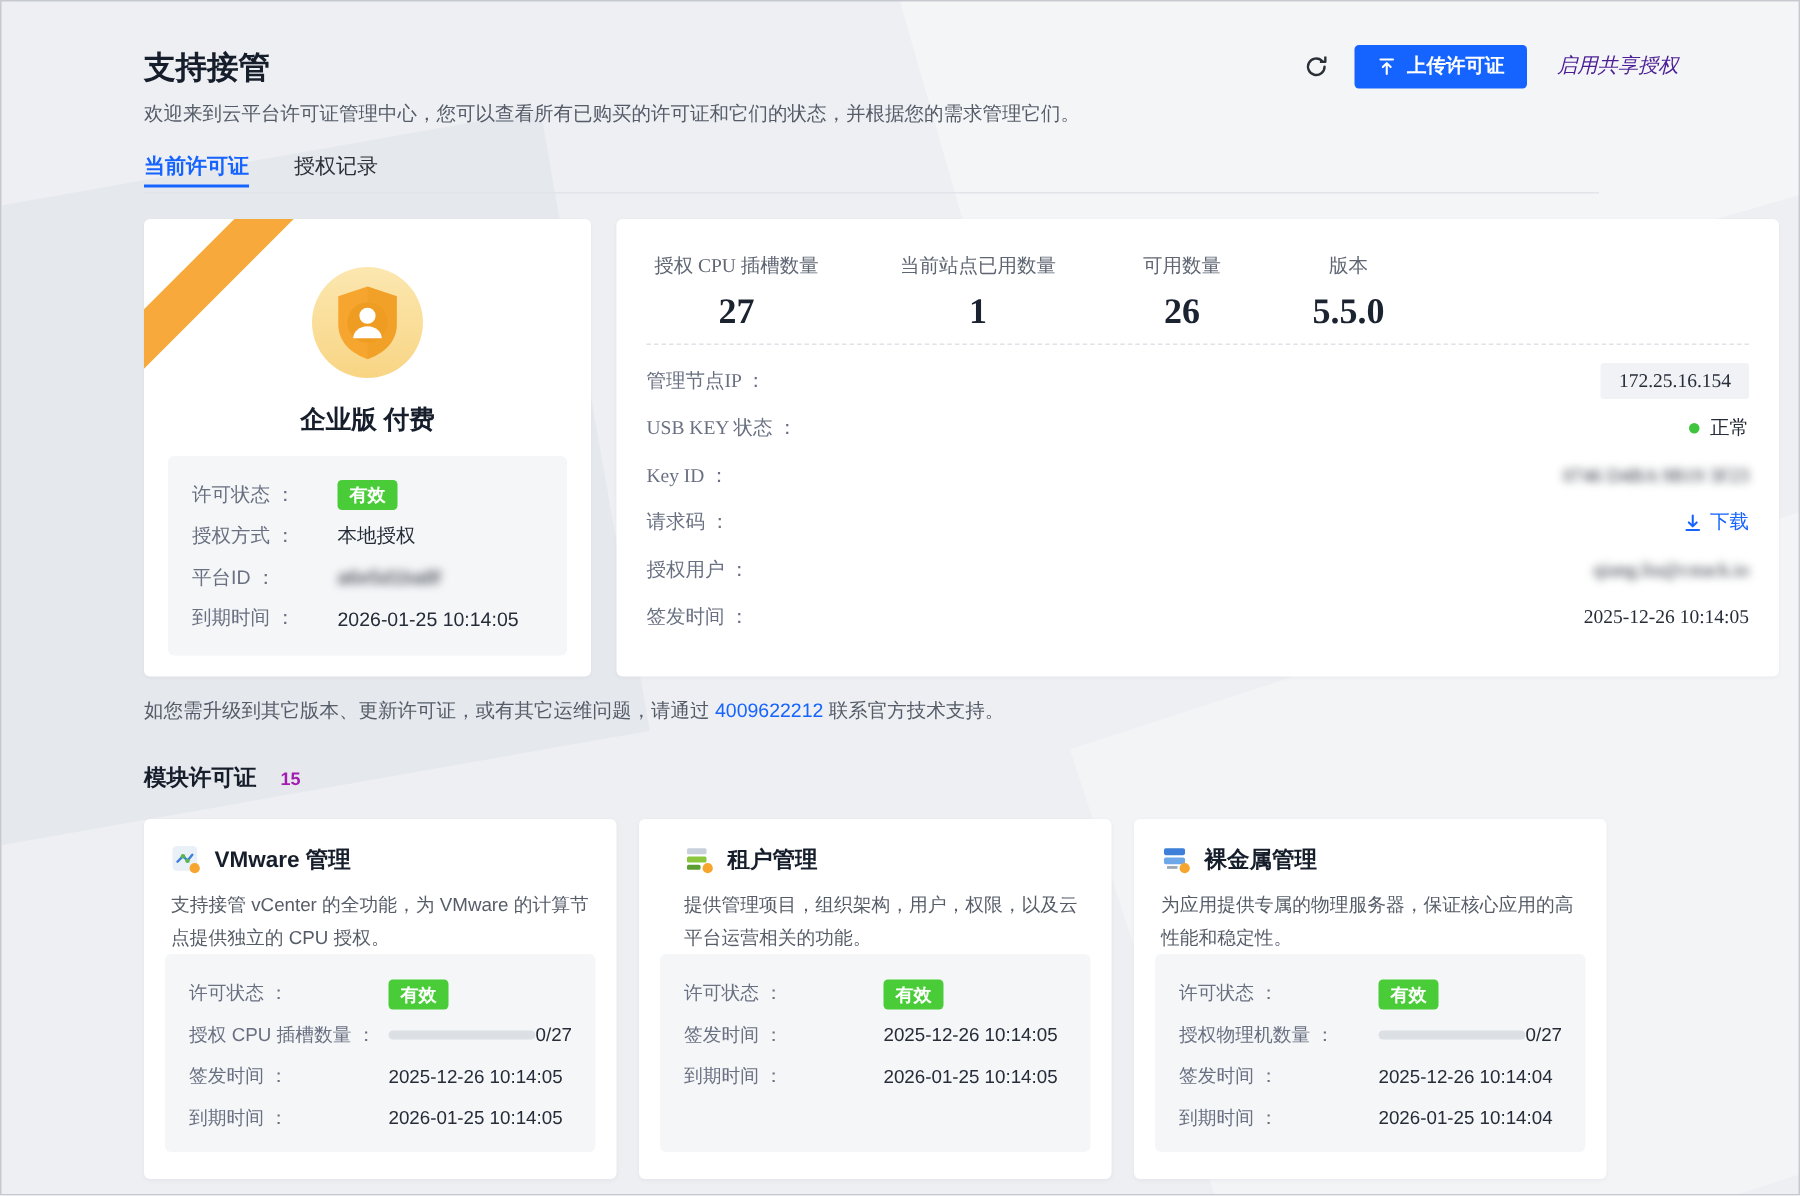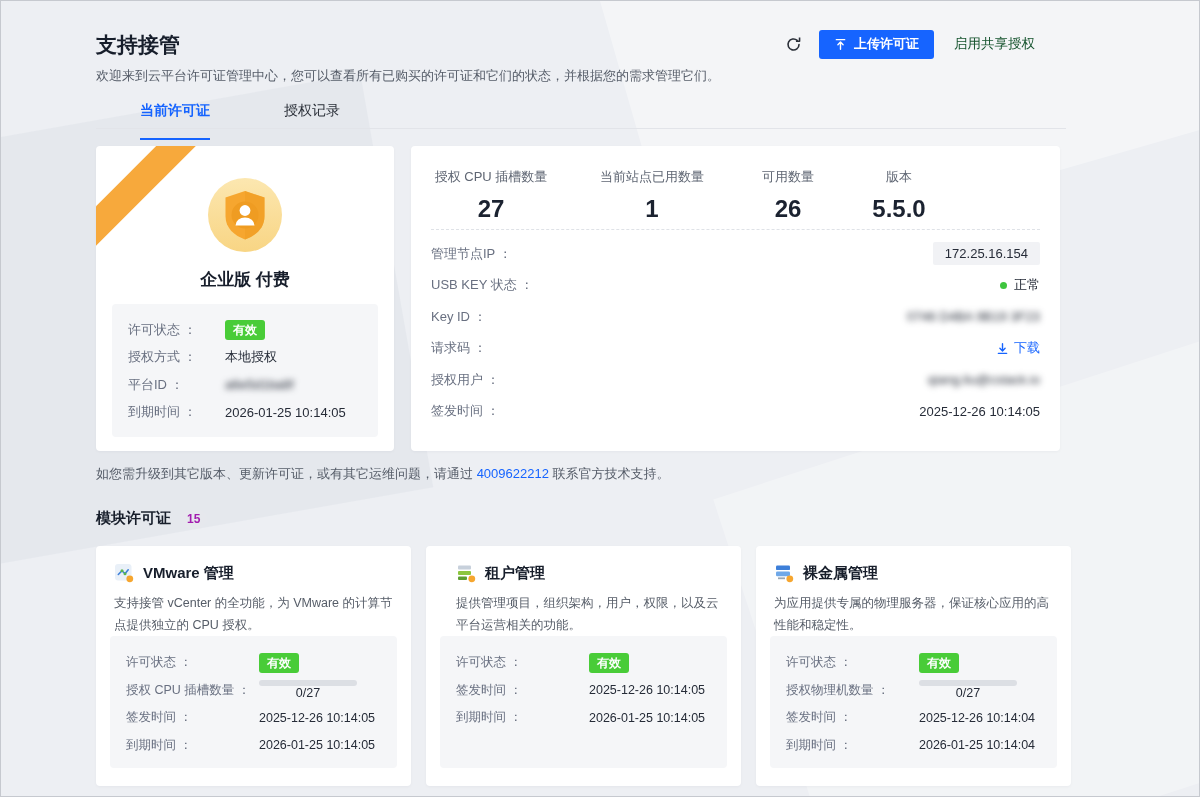--- a/index.html
+++ b/index.html
@@ -9,46 +9,46 @@
 
   
   .deco { position:absolute; pointer-events:none; }
   .deco1 { top:-140px; left:620px; width:900px; height:300px; background:rgba(255,255,255,.38); transform:rotate(-16deg); }
   .deco2 { top:118px; left:-160px; width:560px; height:420px; background:rgba(219,223,230,.45); transform:rotate(-10deg); }
   .deco3 { top:380px; left:760px; width:700px; height:420px; background:rgba(255,255,255,.30); transform:rotate(-18deg); }
 
   
   .page-title { position:absolute; left:95px; top:30px; font-size:21px; font-weight:bold; color:#171e2b; }
   .page-subtitle { position:absolute; left:95px; top:66px; font-size:13px; color:#555c68; }
-  .actions { position:absolute; top:28px; left:784px; display:flex; align-items:center; height:30px; }
+  .actions { position:absolute; top:28px; left:868px; display:flex; align-items:center; height:30px; }
   .refresh-btn { width:18px; height:18px; cursor:pointer; margin-right:16px; display:flex; align-items:center; }
   .upload-btn { display:flex; align-items:center; gap:7px; background:#1664ff; color:#fff; font-size:13px; font-weight:600; padding:0 15px; height:29px; border:none; border-radius:3px; cursor:pointer; }
-  .share-btn { margin-left:20px; font-size:13.5px; color:#14532d; cursor:pointer; background:none; border:none; font-family:inherit; }
+  .share-btn { margin-left:20px; font-size:13.5px; color:#4c1d95; cursor:pointer; background:none; border:none; font-family:inherit;font-style:italic; }
 
   
   .tabs { position:absolute; left:95px; top:101px; display:flex; gap:30px; }
-  .tab { font-size:14px; color:#2a2f38; padding-bottom:18px; cursor:pointer;margin-left:44px; }
+  .tab { font-size:14px; color:#2a2f38; padding-bottom:3px; cursor:pointer; }
   .tab.active { color:#1664ff; font-weight:bold; border-bottom:2px solid #1664ff; }
   .tabs-divider { position:absolute; left:95px; top:127px; width:970px; height:1px; background:#e2e4e9; }
 
   
   .card { position:absolute; background:#fff; border-radius:4px; box-shadow:0 1px 3px rgba(20,30,50,.04); }
 
   
   .license-card { left:95px; top:145px; width:298px; height:305px; overflow:hidden; }
   .ribbon { position:absolute; left:-40px; top:26px; width:160px; height:28px; background:#f7a93c; transform:rotate(-45deg); }
   .badge-wrap { position:absolute; left:50%; top:32px; transform:translateX(-50%); }
   .edition { position:absolute; left:0; right:0; top:122px; text-align:center; font-size:17px; font-weight:bold; color:#171e2b; }
   .license-panel { position:absolute; left:16px; right:16px; top:158px; height:133px; background:#f5f6f8; border-radius:4px; padding:12px 16px; }
   .lrow { display:flex; align-items:center; height:27.5px; font-size:13px; }
   .lrow .lbl { width:97px; color:#697081; flex:none; }
   .lrow .val { color:#262c38; }
 
   
-  .summary-card { left:410px; top:145px; width:649px; height:305px; }
+  .summary-card { left:410px; top:145px; width:775px; height:305px;font-family:Liberation Serif, serif; }
   .stats { display:flex; padding:22px 0 0 20px; gap:46px; }
   .stat { text-align:center; }
   .stat .s-label { font-size:13px; color:#5f6673; }
   .stat .s-value { margin-top:9px; font-size:24px; font-weight:bold; color:#1b2230; }
   .dash-divider { position:absolute; left:20px; right:20px; top:83px; border-top:1px dashed #dfe2e7; }
   .details { position:absolute; left:20px; top:92px; right:20px; }
   .drow { display:flex; align-items:center; height:31.5px; font-size:13px;justify-content:space-between; }
   .drow .lbl { width:112px; color:#697081; flex:none; }
   .drow .val { color:#262c38; display:flex; align-items:center; gap:7px; }
   .chip { background:#f1f2f5; padding:4px 12px; border-radius:2px; color:#262c38; }
@@ -68,21 +68,21 @@
   .count-badge { background:#e6e8ed; color:#a21caf; font-size:12px; font-weight:600; padding:2px 7px; border-radius:9px; }
 
   .module-card { top:545px; width:315px; height:240px; }
   .m1 { left:95px; } .m2 { left:425px;padding-left:12px; } .m3 { left:755px; }
   .mod-head { display:flex; align-items:center; gap:9px; padding:17px 18px 0; }
   .mod-title { font-size:15px; font-weight:bold; color:#171e2b; }
   .mod-desc { padding:10px 18px 0; font-size:12.5px; line-height:1.75; color:#565d68; }
   .mod-panel { position:absolute; left:14px; right:14px; top:90px; height:132px; background:#f5f6f8; border-radius:4px; padding:13px 16px; }
   .mrow { display:flex; align-items:center; height:27.5px; font-size:12.5px; }
   .mrow .lbl { width:133px; color:#697081; flex:none; }
-  .mrow .val { color:#262c38; display:flex; align-items:center; gap:0;flex-direction:column; }
+  .mrow .val { color:#262c38; display:flex; align-items:center; gap:0; }
   .progress { width:98px; height:6px; background:#dcdfe4; border-radius:3px; display:inline-block; }
 </style>
 </head>
 <body>
 
 <div class="page">
   <div class="deco deco1"></div>
   <div class="deco deco2"></div>
   <div class="deco deco3"></div>
 

